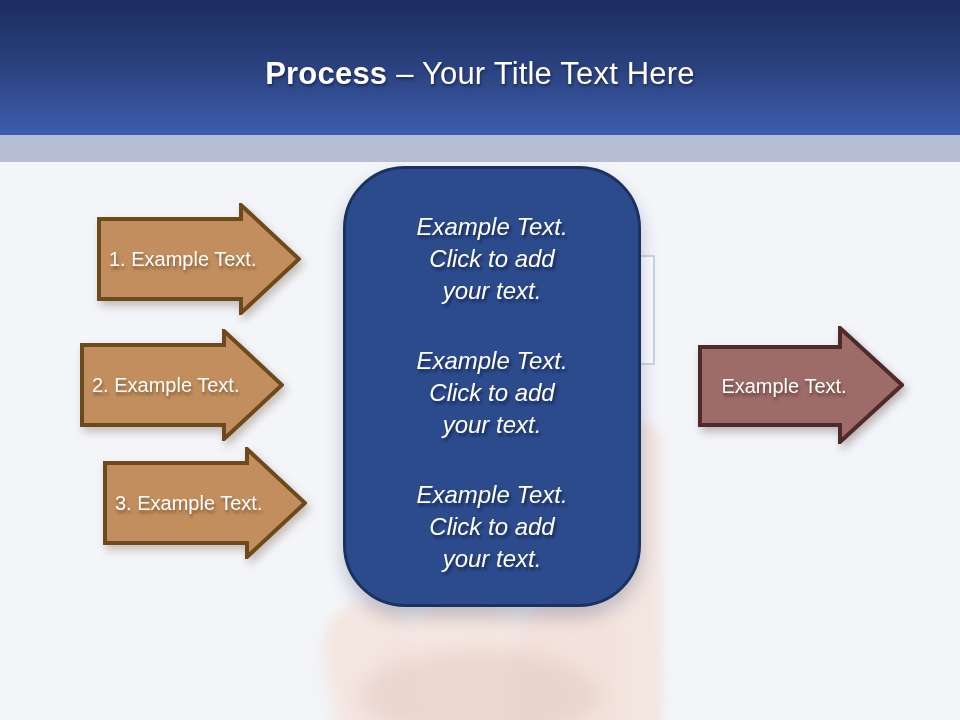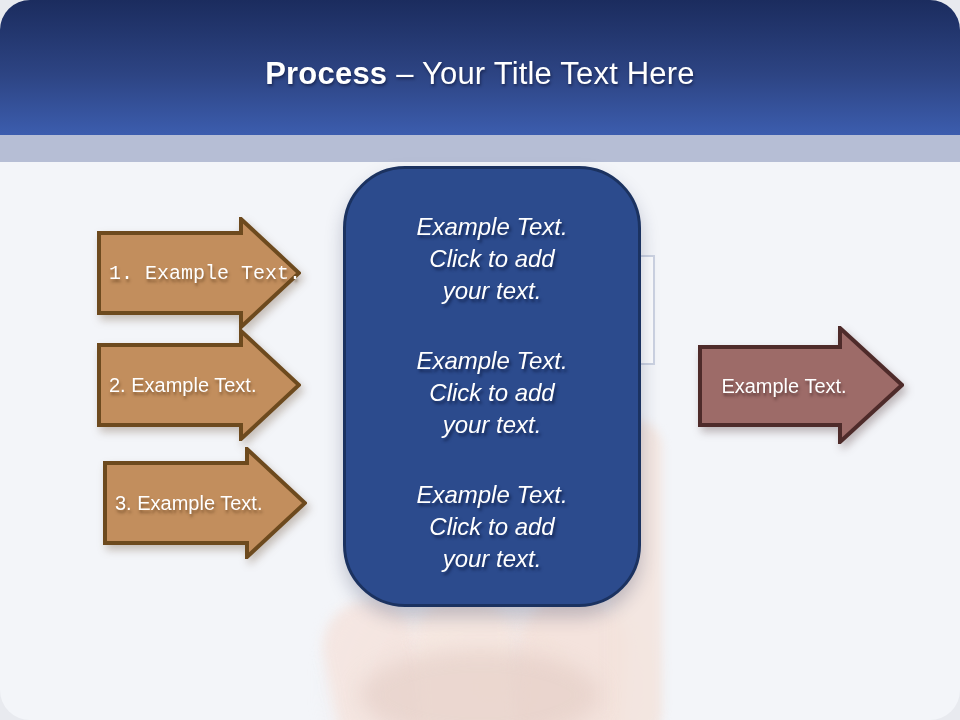--- a/index.html
+++ b/index.html
@@ -1,20 +1,19 @@
 <!DOCTYPE html>
 <html style="--header-top: #1b2c5e; --header-bottom: #3c5dae; --band: #b6bed5; --background: #f3f5f9; --panel-fill: #2c4b8d; --panel-border: #1b3260; --left-arrow-fill: #c28e5d; --left-arrow-border: #6d4a1e; --right-arrow-fill: #9d6b68; --right-arrow-border: #4e2b2a;"><head>
 <meta charset="utf-8">
 <style>
   html,body{margin:0;padding:0;background:#e8eaef;}
   .slide{
     position:relative;width:960px;height:720px;overflow:hidden;
     background:var(--background,#f3f5f9);
     font-family:"Liberation Sans",sans-serif;
-    border-radius:30px;
   }
   
   .header{
     position:absolute;left:0;top:0;width:960px;height:135px;
     background:linear-gradient(180deg,var(--header-top,#1b2c5e) 0%,#2d4483 55%,var(--header-bottom,#3c5dae) 100%);
     display:flex;align-items:center;justify-content:center;
     z-index:3;
   }
   .title{color:#fff;font-size:31px;padding-top:12px;text-shadow:1px 2px 3px rgba(0,0,25,.45);letter-spacing:.2px;}
   .title-bold{font-weight:bold;}
@@ -52,22 +51,22 @@
   .poly-left{fill:var(--left-arrow-fill,#c28e5d);stroke:var(--left-arrow-border,#6d4a1e);stroke-width:4;stroke-linejoin:miter;}
   .poly-right{fill:var(--right-arrow-fill,#9d6b68);stroke:var(--right-arrow-border,#4e2b2a);stroke-width:4;stroke-linejoin:miter;}
   .arrow-label{
     position:absolute;display:flex;align-items:center;
     color:#fff;font-size:20px;text-shadow:1px 3px 3px rgba(80,50,20,.55);
     white-space:nowrap;
   }
   .left-arrow .arrow-label{left:12px;right:56px;top:16px;bottom:16px;justify-content:flex-start;}
   .right-arrow .arrow-label{left:10px;right:44px;top:21px;bottom:19px;justify-content:center;
     text-shadow:1px 3px 3px rgba(50,25,25,.55);}
-  .la1{left:97px;top:217px;font-family:Liberation Mono, monospace;}
-  .la2{left:97px;top:329px;}
+  .la1{left:97px;top:203px;}
+  .la2{left:80px;top:329px;}
   .la3{left:103px;top:447px;}
   .right-arrow{left:698px;top:326px;}
   
   .panel{
     position:absolute;left:343px;top:166px;width:298px;height:441px;
     box-sizing:border-box;border-radius:62px;
     background:var(--panel-fill,#2c4b8d);
     border:3px solid var(--panel-border,#1b3260);
     box-shadow:0 10px 18px rgba(30,40,80,.25);
     display:flex;flex-direction:column;justify-content:center;align-items:center;

